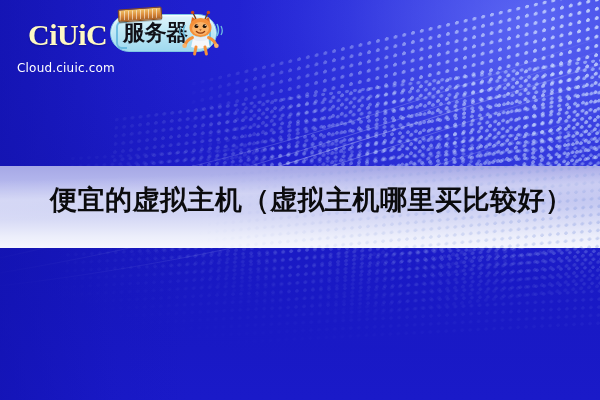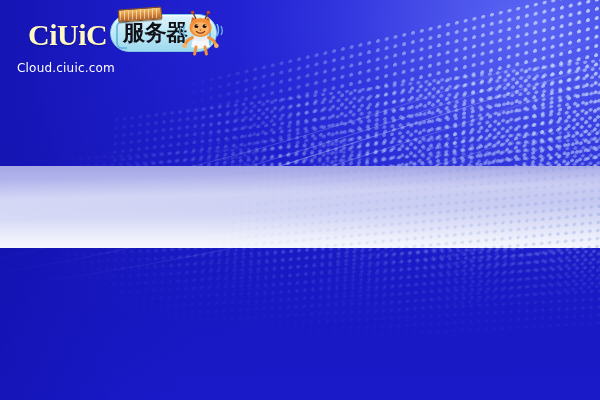--- a/index.html
+++ b/index.html
@@ -314,14 +314,15 @@
 
       <path d="M17,38 l-1.4,7" stroke="#f5903a" stroke-width="3" fill="none" stroke-linecap="round"></path>
       <path d="M26,38 l1.4,7" stroke="#f5903a" stroke-width="3" fill="none" stroke-linecap="round"></path>
     </svg>
   </div>
 
   <div class="title-band">
     <div class="band-dots"></div>
     <div class="band-sheen"></div>
   </div>
+  <h1 class="band-title">便宜的虚拟主机（虚拟主机哪里买比较好）</h1>
 
 </div>
 
 </body></html>

